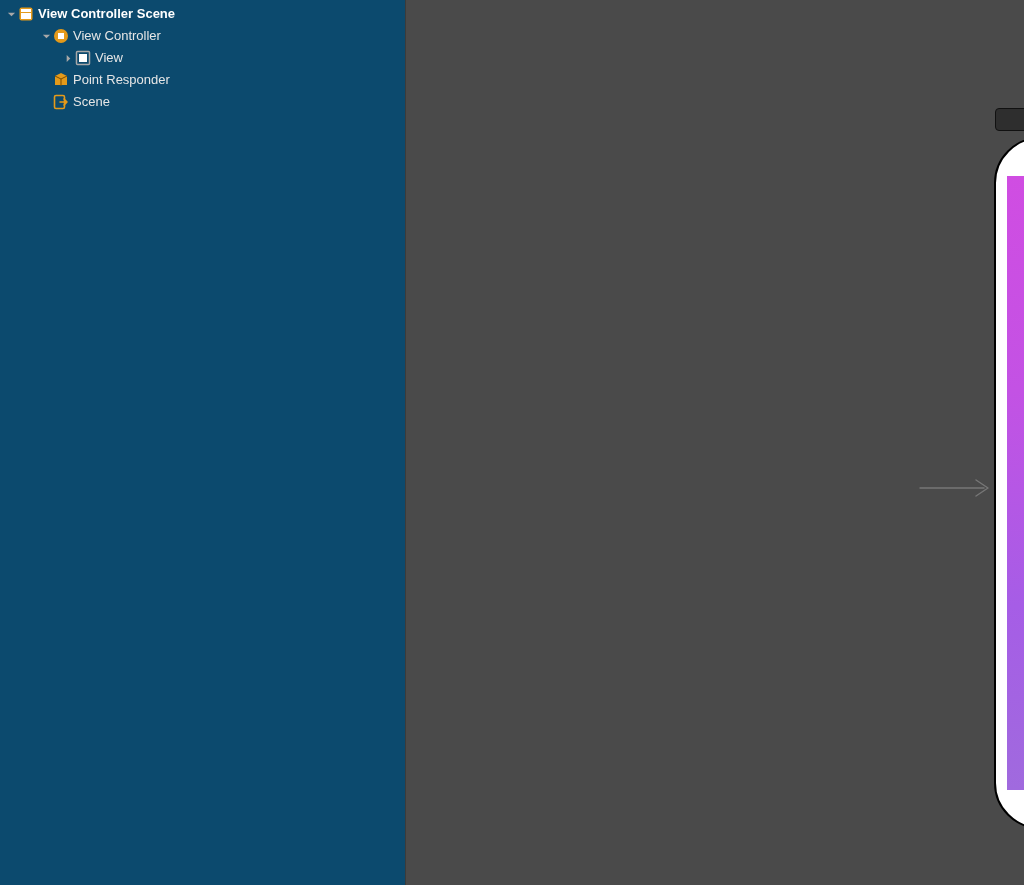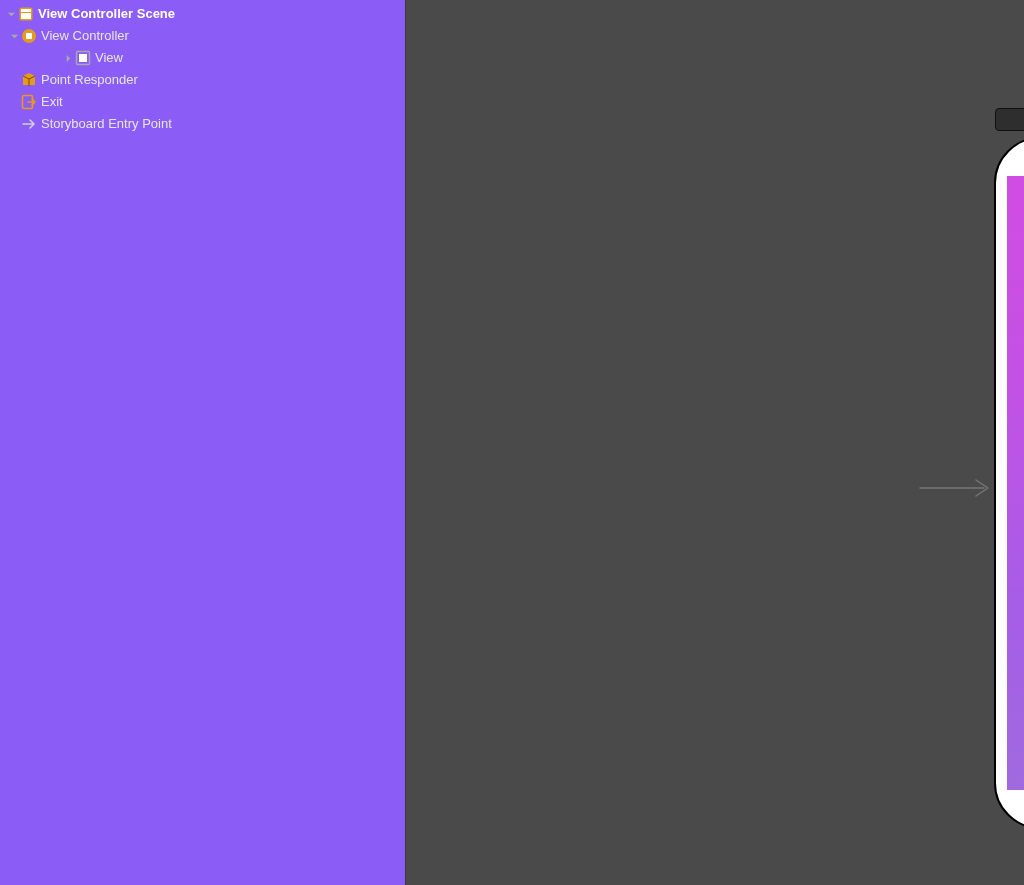--- a/index.html
+++ b/index.html
@@ -12,21 +12,21 @@
     }
     .app {
       display: flex;
       width: 100%;
       height: 100%;
     }
     
     .outline-panel {
       width: 405px;
       height: 100%;
-      background: #8b5cf6;
+      background: #0c4a6e;
       color: #e8e8e8;
       font-size: 13px;
       user-select: none;
       padding-top: 3px;
     }
     .tree-row {
       display: flex;
       align-items: center;
       height: 22px;
       line-height: 22px;
@@ -39,21 +39,21 @@
       justify-content: center;
       margin-right: 1px;
       font-size: 9px;
       color: #a8a8a8;
     }
     .disclosure svg { width: 9px; height: 9px; }
     .ic { width: 16px; height: 16px; display: inline-flex; align-items: center; justify-content: center; margin-right: 4px; }
     .lbl { color: #e6e6e6; }
     .lbl.bold { font-weight: 600; color: #ffffff; }
     .indent-0 { padding-left: 5px; }
-    .indent-1 { padding-left: 8px; }
+    .indent-1 { padding-left: 8px; margin-left: 32px; }
     .indent-2 { padding-left: 62px; }
 
     
     .canvas {
       flex: 1;
       position: relative;
       background: #4a4a4a;
       border-left: 1px solid #3b3b3b;
     }
     
@@ -157,32 +157,23 @@
     </div>
 
     <div class="tree-row indent-1">
       <span class="disclosure"></span>
       <span class="ic">
         <svg width="16" height="16" viewBox="0 0 16 16">
           <rect x="1.5" y="1.5" width="10" height="13" rx="1.5" fill="none" stroke="#e49a1a" stroke-width="1.6"></rect>
           <path d="M7 8 L14 8 M11 5 L14 8 L11 11" fill="none" stroke="#e49a1a" stroke-width="1.6" stroke-linecap="round" stroke-linejoin="round"></path>
         </svg>
       </span>
-      <span class="lbl">Exit</span>
+      <span class="lbl">Scene</span>
     </div>
 
-    <div class="tree-row indent-1">
-      <span class="disclosure"></span>
-      <span class="ic">
-        <svg width="16" height="16" viewBox="0 0 16 16">
-          <path d="M2 8 L12 8 M9 4 L13 8 L9 12" fill="none" stroke="#d0d0d0" stroke-width="1.6" stroke-linecap="round" stroke-linejoin="round"></path>
-        </svg>
-      </span>
-      <span class="lbl">Storyboard Entry Point</span>
-    </div>
 
   </aside>
 
   <main class="canvas">
 
     <div class="canvas-title">
       
     </div>
 
     <div class="entry-arrow">

